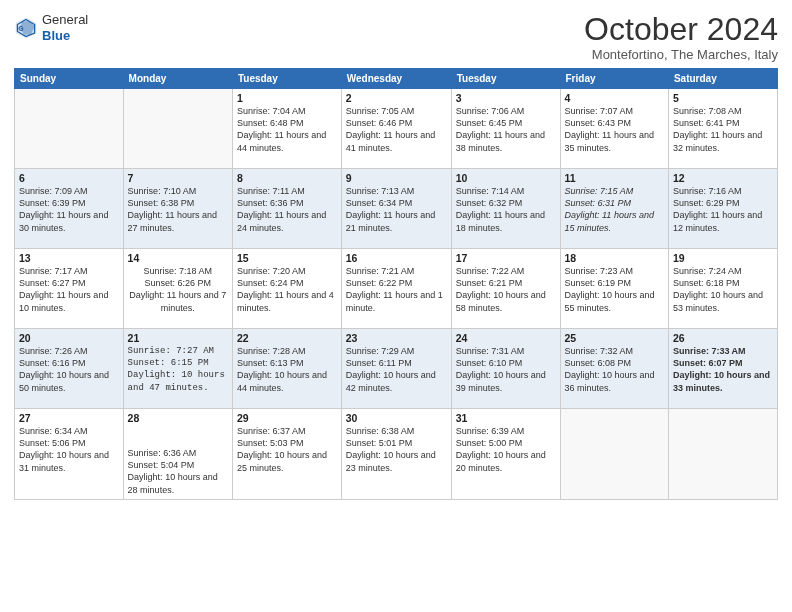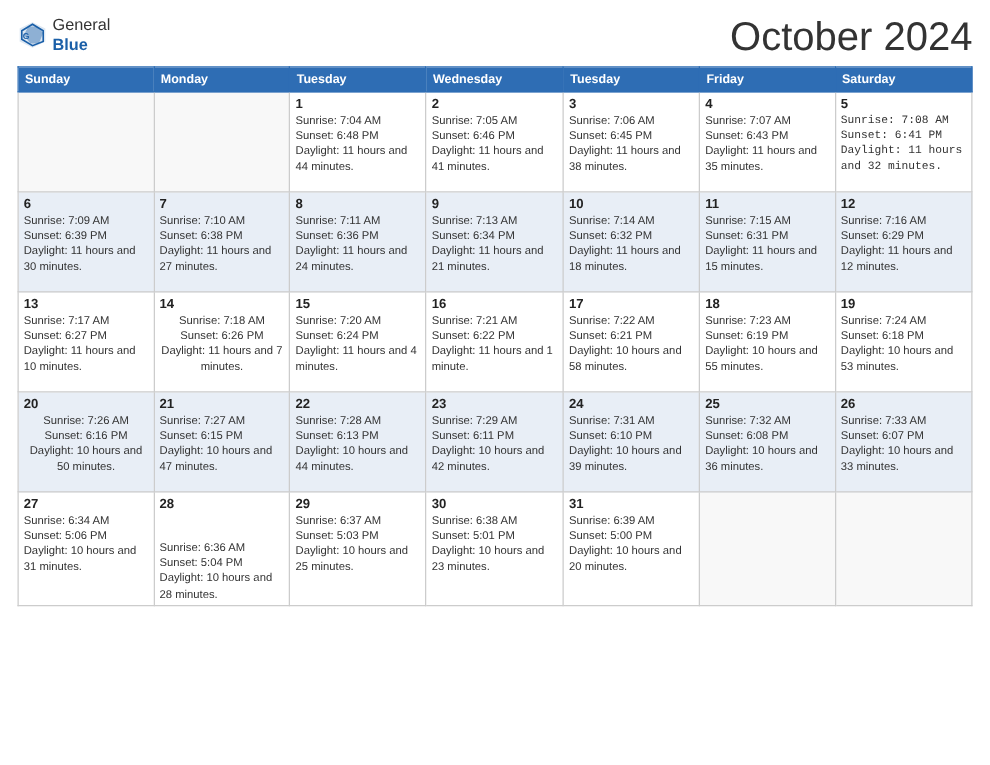--- a/index.html
+++ b/index.html
@@ -109,20 +109,21 @@
         <polygon points="18,6 24,12 20,22 12,22 6,14 10,6" fill="#1a5fa8" opacity="0.4"></polygon>
         <text x="5" y="18" font-size="8" fill="#1a5fa8" font-weight="bold">G</text>
       </svg>
       <div class="logo-text">
         <div><span class="general">General</span></div>
         <div><span class="blue">Blue</span></div>
       </div>
     </div>
     <div class="title-block">
       <div class="month-title">October 2024</div>
+      <div class="location">Montefortino, The Marches, Italy</div>
     </div>
   </div>
 
   <table class="calendar">
     <thead>
       <tr>
       <th>Sunday</th>
           <th>Monday</th>
           <th>Tuesday</th>
           <th>Wednesday</th>
@@ -154,21 +155,21 @@
 Daylight: 11 hours and 38 minutes.</div>
           </td>
           <td>
             <div class="day-num">4</div>
             <div class="day-info" style="white-space: pre-line;">Sunrise: 7:07 AM
 Sunset: 6:43 PM
 Daylight: 11 hours and 35 minutes.</div>
           </td>
           <td>
             <div class="day-num">5</div>
-            <div class="day-info" style="white-space: pre-line; font-family: Liberation Mono, monospace;">Sunrise: 7:08 AM
+            <div class="day-info" style="white-space: pre-line;">Sunrise: 7:08 AM
 Sunset: 6:41 PM
 Daylight: 11 hours and 32 minutes.</div>
           </td>
         </tr>
         <tr class="row-even">
           <td>
             <div class="day-num">6</div>
             <div class="day-info" style="white-space: pre-line;">Sunrise: 7:09 AM
 Sunset: 6:39 PM
 Daylight: 11 hours and 30 minutes.</div>
@@ -192,21 +193,21 @@
 Daylight: 11 hours and 21 minutes.</div>
           </td>
           <td>
             <div class="day-num">10</div>
             <div class="day-info" style="white-space: pre-line;">Sunrise: 7:14 AM
 Sunset: 6:32 PM
 Daylight: 11 hours and 18 minutes.</div>
           </td>
           <td>
             <div class="day-num">11</div>
-            <div class="day-info" style="white-space: pre-line;">Sunrise: 7:15 AM
+            <div class="day-info" style="white-space: pre-line; font-style: italic;">Sunrise: 7:15 AM
 Sunset: 6:31 PM
 Daylight: 11 hours and 15 minutes.</div>
           </td>
           <td>
             <div class="day-num">12</div>
             <div class="day-info" style="white-space: pre-line;">Sunrise: 7:16 AM
 Sunset: 6:29 PM
 Daylight: 11 hours and 12 minutes.</div>
           </td>
         </tr>
@@ -250,27 +251,27 @@
           <td>
             <div class="day-num">19</div>
             <div class="day-info" style="white-space: pre-line;">Sunrise: 7:24 AM
 Sunset: 6:18 PM
 Daylight: 10 hours and 53 minutes.</div>
           </td>
         </tr>
         <tr class="row-even">
           <td>
             <div class="day-num">20</div>
-            <div class="day-info" style="white-space: pre-line; text-align: center;">Sunrise: 7:26 AM
+            <div class="day-info" style="white-space: pre-line;">Sunrise: 7:26 AM
 Sunset: 6:16 PM
 Daylight: 10 hours and 50 minutes.</div>
           </td>
           <td>
             <div class="day-num">21</div>
-            <div class="day-info" style="white-space: pre-line;">Sunrise: 7:27 AM
+            <div class="day-info" style="white-space: pre-line; font-family: Liberation Mono, monospace;">Sunrise: 7:27 AM
 Sunset: 6:15 PM
 Daylight: 10 hours and 47 minutes.</div>
           </td>
           <td>
             <div class="day-num">22</div>
             <div class="day-info" style="white-space: pre-line;">Sunrise: 7:28 AM
 Sunset: 6:13 PM
 Daylight: 10 hours and 44 minutes.</div>
           </td>
           <td>
@@ -286,21 +287,21 @@
 Daylight: 10 hours and 39 minutes.</div>
           </td>
           <td>
             <div class="day-num">25</div>
             <div class="day-info" style="white-space: pre-line;">Sunrise: 7:32 AM
 Sunset: 6:08 PM
 Daylight: 10 hours and 36 minutes.</div>
           </td>
           <td>
             <div class="day-num">26</div>
-            <div class="day-info" style="white-space: pre-line;">Sunrise: 7:33 AM
+            <div class="day-info" style="white-space: pre-line; font-weight: bold;">Sunrise: 7:33 AM
 Sunset: 6:07 PM
 Daylight: 10 hours and 33 minutes.</div>
           </td>
         </tr>
         <tr>
           <td>
             <div class="day-num">27</div>
             <div class="day-info" style="white-space: pre-line;">Sunrise: 6:34 AM
 Sunset: 5:06 PM
 Daylight: 10 hours and 31 minutes.</div>

